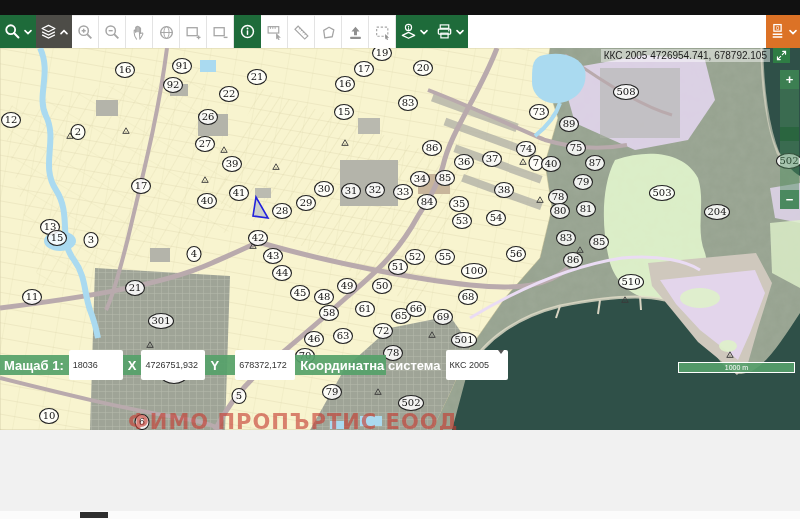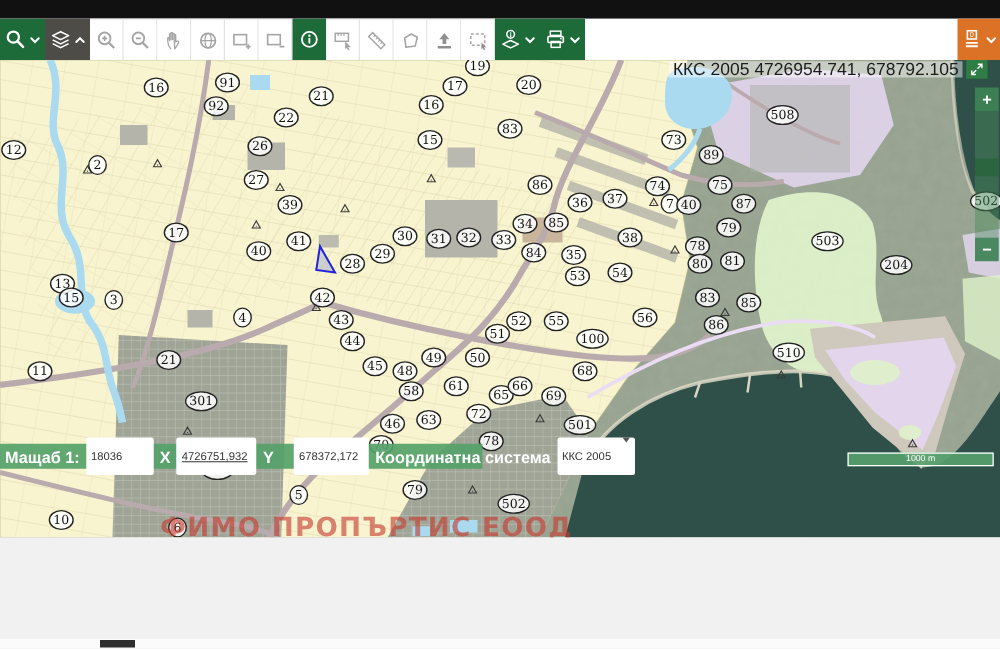--- a/index.html
+++ b/index.html
@@ -20,21 +20,21 @@
   .tbtn svg{display:block;}
   
   #map-wrap{position:absolute;left:0;top:48px;width:800px;height:382px;}
   #map-svg{display:block;}
   
   #watermark{position:absolute;left:128px;top:410px;font-family:"DejaVu Sans",sans-serif;
     font-weight:bold;font-size:21px;letter-spacing:1px;color:var(--watermark,#c63b30);
     opacity:0.62;white-space:nowrap;pointer-events:none;}
   
   #coord-readout{position:absolute;top:49px;right:30px;height:13px;line-height:13px;
-    font-size:14px;color:#1c1c1c;background:rgba(255,255,255,0.45);padding:0 3px;
+    font-size:10px;color:#1c1c1c;background:rgba(255,255,255,0.45);padding:0 3px;
     white-space:nowrap;}
   #expand-btn{position:absolute;top:48px;right:10px;width:17px;height:15px;
     background:#2e7d44;display:flex;align-items:center;justify-content:center;cursor:pointer;}
   
   #zoom-col{position:absolute;top:70px;right:1px;width:19px;}
   .zbtn{width:19px;height:19px;background:rgba(62,131,84,0.92);color:#fff;
     display:flex;align-items:center;justify-content:center;font-size:13px;
     font-weight:bold;cursor:pointer;box-sizing:border-box;}
   #zoom-track{width:19px;height:101px;background:rgba(74,140,90,0.45);position:relative;cursor:pointer;}
   #zoom-handle{position:absolute;left:0;top:38px;width:19px;height:14px;background:rgba(40,100,60,0.85);}
@@ -513,21 +513,21 @@
     <div id="zoom-track">
       <div id="zoom-handle"></div>
     </div>
     <div class="zbtn" id="zoom-minus">−</div>
   </div>
 
   <div id="statusbar">
     <span class="sb-label">Мащаб  1:</span>
     <input class="sb-input" style="width: 54px;" value="18036">
     <span class="sb-label">X</span>
-    <input class="sb-input" style="width: 64px; text-decoration: underline;" value="4726751,932">
+    <input class="sb-input" style="width: 64px;" value="4726751,932">
     <span class="sb-label">Y</span>
     <input class="sb-input" style="width: 60px; margin-left: 11px;" value="678372,172">
     <span class="sb-label">Координатна система</span>
     <span id="crs-box">
       <input class="sb-input" style="width: 62px;" value="ККС 2005">
       <span id="crs-caret"></span>
     </span>
   </div>
 
   <div id="scalebar">1000 m</div>

